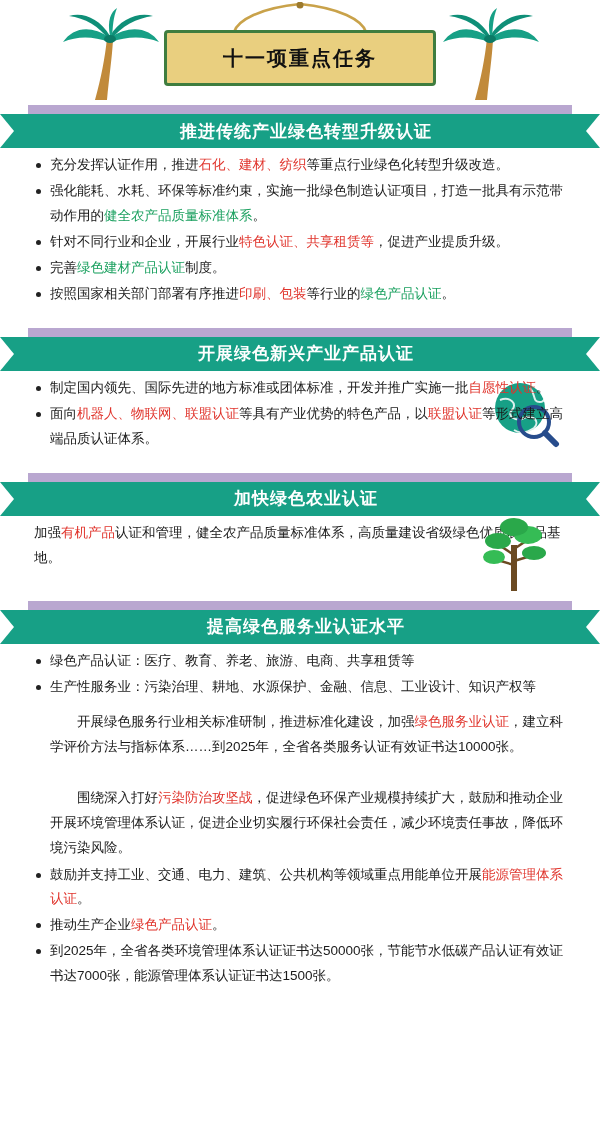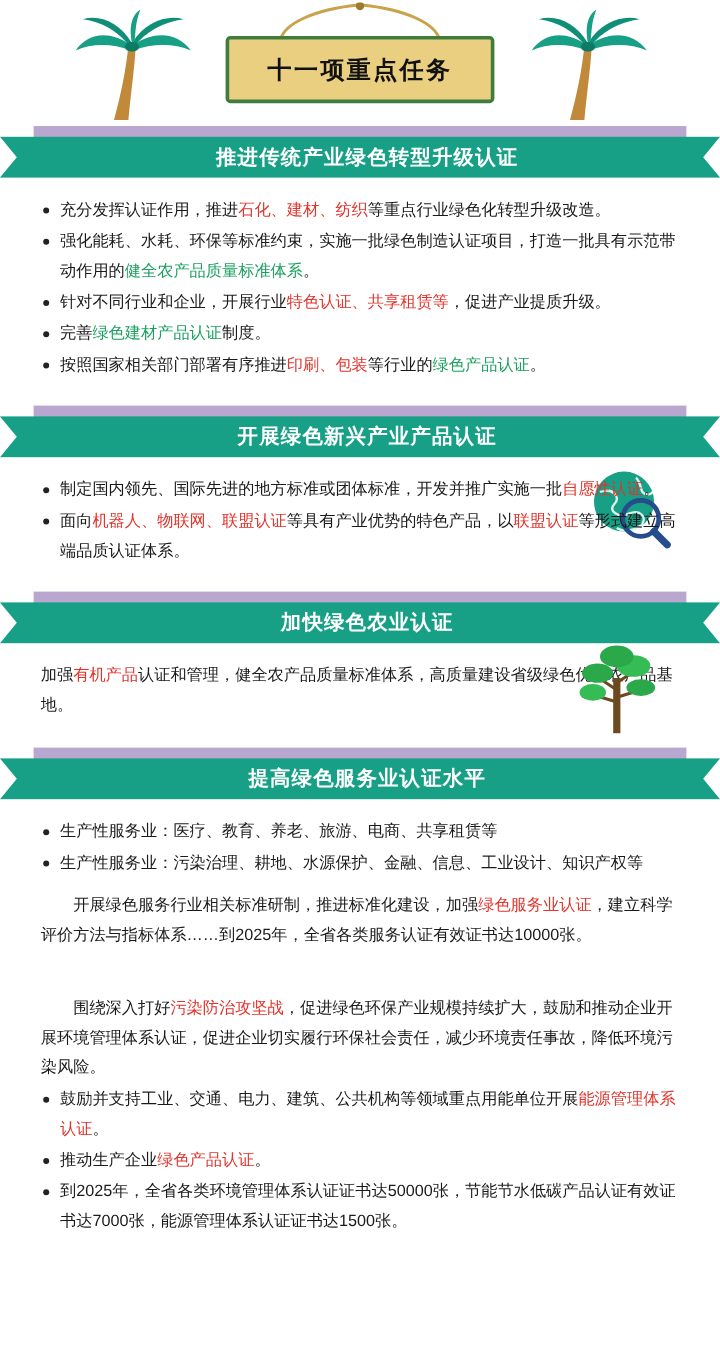--- a/index.html
+++ b/index.html
@@ -37,21 +37,21 @@
     transform: translateX(-50%);
     top: 2px;
     width: 220px;
     height: 30px;
   }
   .banner {
     position: absolute;
     left: 50%;
     transform: translateX(-50%);
     top: 30px;
-    width: 224px;
+    width: 272px;
     height: 56px;
     background: #e9cf7f;
     border: 3px solid #3f7d3f;
     border-radius: 4px;
     display: flex;
     align-items: center;
     justify-content: center;
   }
   .banner-text {
     color: #111;
@@ -110,21 +110,21 @@
     font-size: 17px;
     font-weight: bold;
     letter-spacing: 1px;
     position: relative;
     z-index: 2;
   }
 
   
   .body {
     position: relative;
-    padding: 14px 34px 16px 34px;
+    padding: 4px 34px 16px 34px;
     font-size: 13.5px;
     line-height: 1.85;
     color: #1a1a1a;
   }
   ul.bullets {
     margin: 0;
     padding: 0;
     list-style: none;
   }
   ul.bullets > li {
@@ -135,21 +135,21 @@
   ul.bullets > li::before {
     content: "";
     position: absolute;
     left: 2px;
     top: 10px;
     width: 5px; height: 5px;
     border-radius: 50%;
     background: #222;
   }
   p.para {
-    margin: 0 0 2px 0;
+    margin: 0 0 2px 16px;
     text-indent: 2em;
   }
   p.plain {
     margin: 0 0 2px 0;
   }
   .hl-red { color: #e0342c; }
   .hl-green { color: #1aa05f; }
 
   
   .deco {
@@ -269,21 +269,21 @@
 
   <div class="section">
     <div class="titlewrap">
       <div class="ribbon-back"></div>
       <div class="ribbon-main">
         <span class="ribbon-title">提高绿色服务业认证水平</span>
       </div>
     </div>
     <div class="body">
       <ul class="bullets">
-        <li>生产性服务业：医疗、教育、养老、旅游、电商、共享租赁等</li>
+        <li>绿色产品认证：医疗、教育、养老、旅游、电商、共享租赁等</li>
         <li>生产性服务业：污染治理、耕地、水源保护、金融、信息、工业设计、知识产权等</li>
       </ul>
       <p class="para" style="margin-top:10px;">开展绿色服务行业相关标准研制，推进标准化建设，加强<span class="hl-red">绿色服务业认证</span>，建立科学评价方法与指标体系……到2025年，全省各类服务认证有效证书达10000张。</p>
     </div>
   </div>
 
   <div class="section">
     <div class="body">
       <p class="para">围绕深入打好<span class="hl-red">污染防治攻坚战</span>，促进绿色环保产业规模持续扩大，鼓励和推动企业开展环境管理体系认证，促进企业切实履行环保社会责任，减少环境责任事故，降低环境污染风险。</p>
       <ul class="bullets">

